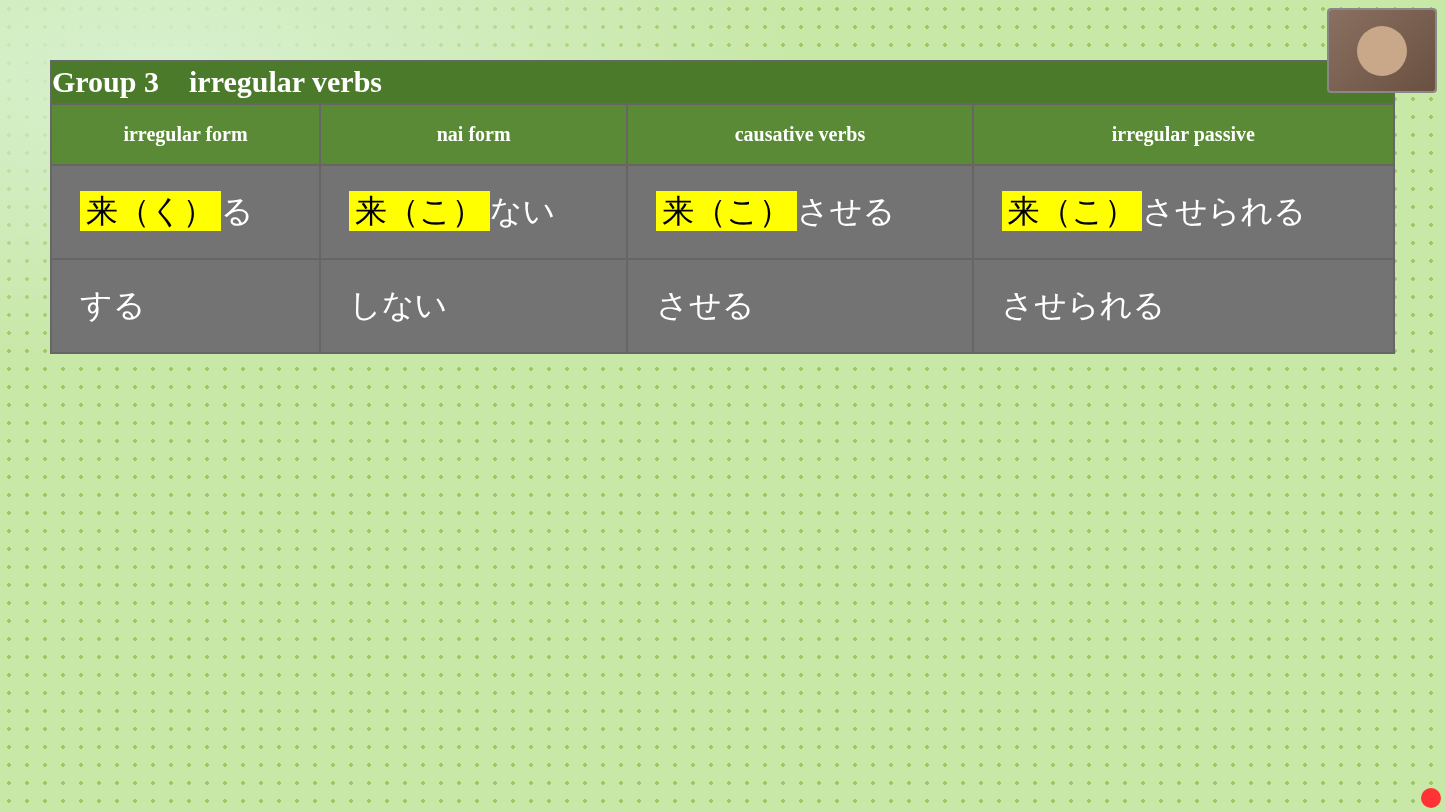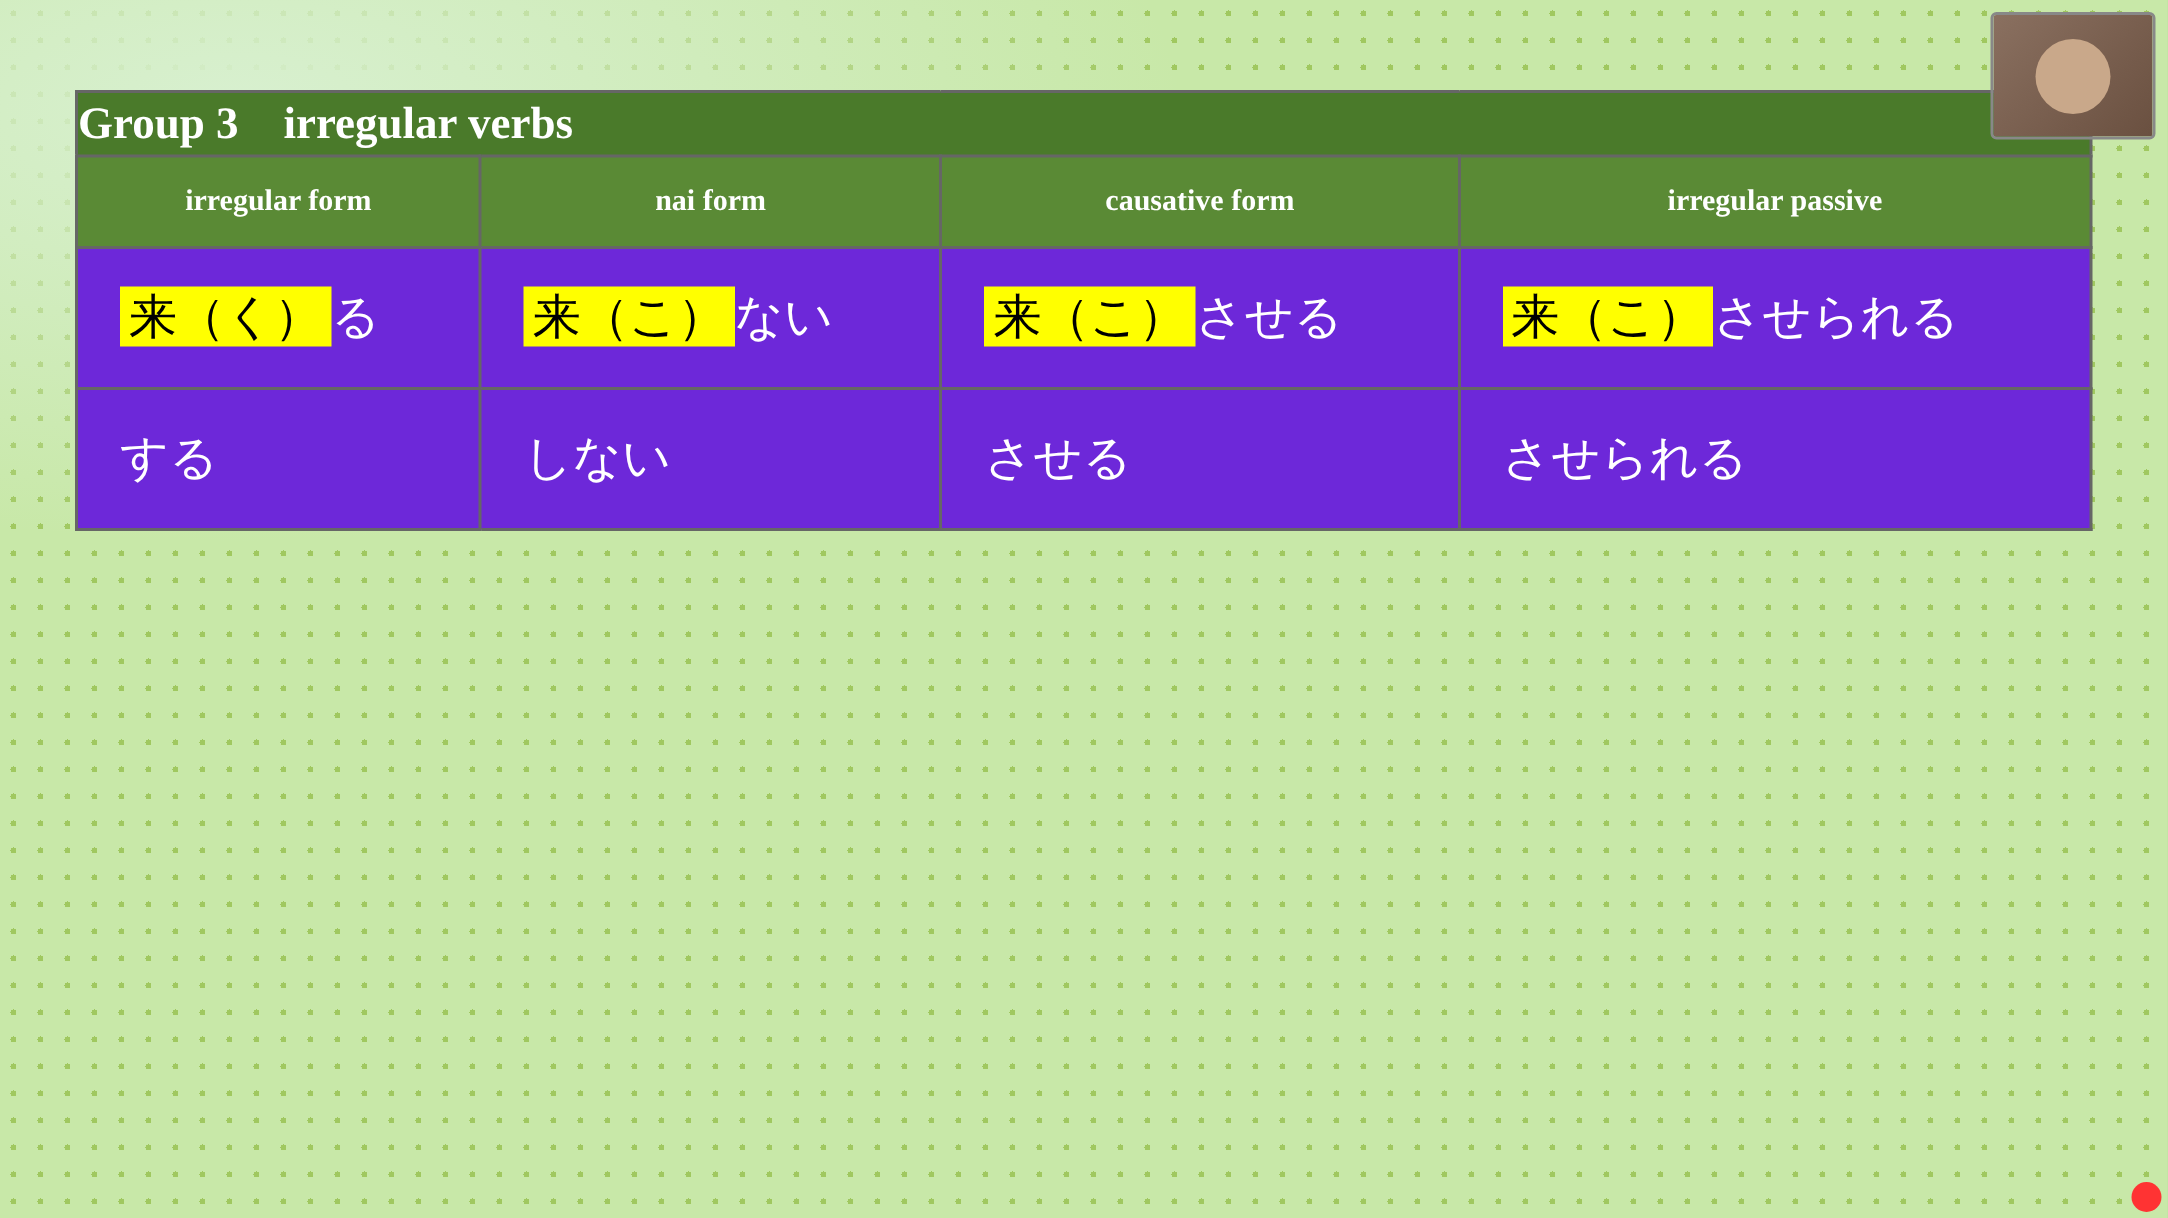--- a/index.html
+++ b/index.html
@@ -87,21 +87,21 @@
       background: #5a8a35;
       color: #fff;
       font-weight: bold;
       font-size: 20px;
       padding: 18px 20px;
       text-align: center;
       border: 2px solid #666;
     }
 
     .data-row td {
-      background: #6d28d9;
+      background: #737373;
       color: #fff;
       font-size: 32px;
       padding: 24px 28px;
       text-align: left;
       border: 2px solid #666;
       vertical-align: middle;
     }
 
     .highlight {
       background: #ffff00;
@@ -174,21 +174,21 @@
     <table class="main-table">
 
       <tbody>
           <tr class="header-row">
         <td colspan="4" class="group-title">Group 3　irregular verbs</td>
       </tr>
 
       <tr class="col-headers">
         <td>irregular form</td>
         <td>nai form</td>
-        <td>causative form</td>
+        <td>causative verbs</td>
         <td>irregular passive</td>
       </tr>
 
       <tr class="data-row">
         <td>
           <span class="highlight">来（く）</span><span>る</span>
         </td>
         <td>
           <span class="highlight">来（こ）</span><span>ない</span>
         </td>

